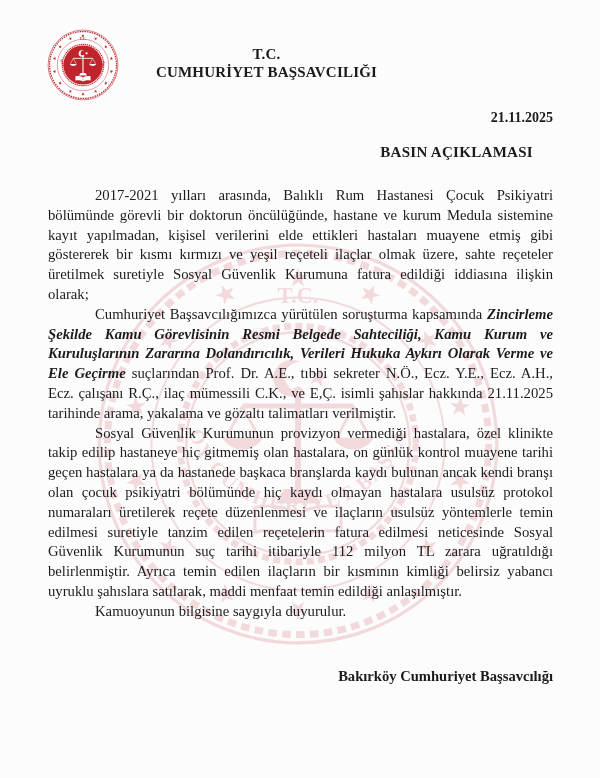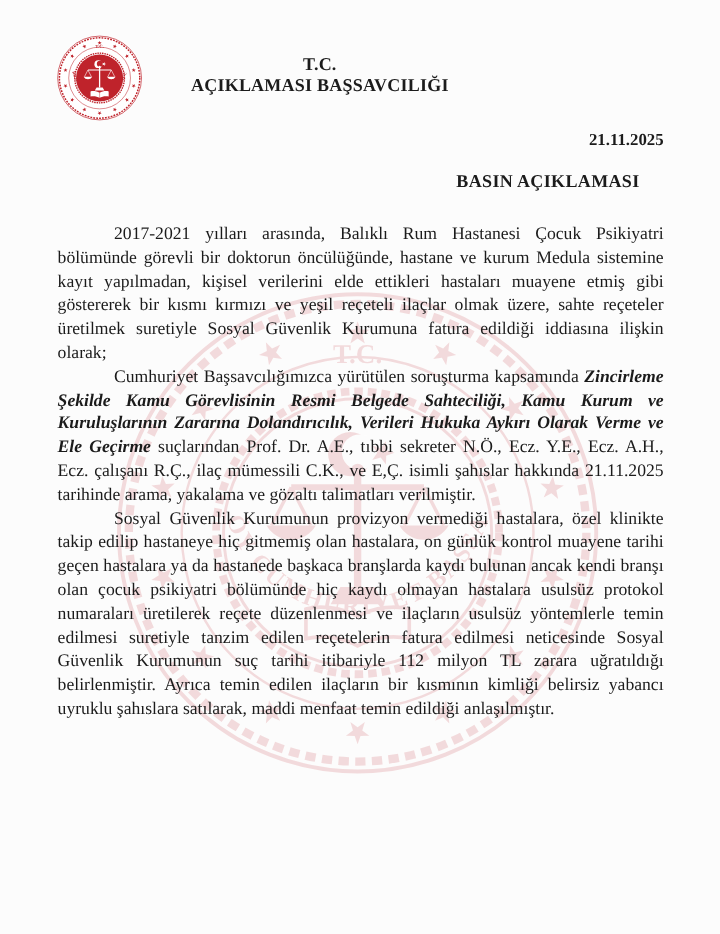--- a/index.html
+++ b/index.html
@@ -165,26 +165,28 @@
       <path d="M93 122 L107 122 L111 129 L89 129 Z" fill="#ffffff" stroke="none"></path>
     </g>
     <g>
       <path d="M100 134 C 93 130, 84 129.5, 79 131 L79 143 C 86 141.5, 94 142.5, 100 146 C 106 142.5, 114 141.5, 121 143 L121 131 C 116 129.5, 107 130, 100 134 Z" fill="#ffffff"></path>
       <line x1="100" y1="134" x2="100" y2="146" stroke="#bf232b" stroke-width="1"></line>
     </g>
   </svg>
 
   <div class="letterhead">
     <div>T.C.</div>
-    <div>AÇIKLAMASI BAŞSAVCILIĞI</div>
+    <div>CUMHURİYET BAŞSAVCILIĞI</div>
   </div>
 
   <div class="doc-date">21.11.2025</div>
 
   <div class="doc-title">BASIN AÇIKLAMASI</div>
 
   <div class="body-text">
     <p>2017-2021 yılları arasında, Balıklı Rum Hastanesi Çocuk Psikiyatri bölümünde görevli bir doktorun öncülüğünde, hastane ve kurum Medula sistemine kayıt yapılmadan, kişisel verilerini elde ettikleri hastaları muayene etmiş gibi göstererek bir kısmı kırmızı ve yeşil reçeteli ilaçlar olmak üzere, sahte reçeteler üretilmek suretiyle Sosyal Güvenlik Kurumuna fatura edildiği iddiasına ilişkin olarak;</p>
     <p><span>Cumhuriyet Başsavcılığımızca yürütülen soruşturma kapsamında </span><span class="emphasis">Zincirleme Şekilde Kamu Görevlisinin Resmi Belgede Sahteciliği, Kamu Kurum ve Kuruluşlarının Zararına Dolandırıcılık, Verileri Hukuka Aykırı Olarak Verme ve Ele Geçirme</span><span> suçlarından Prof. Dr. A.E., tıbbi sekreter N.Ö., Ecz. Y.E., Ecz. A.H., Ecz. çalışanı R.Ç., ilaç mümessili C.K., ve E,Ç. isimli şahıslar hakkında 21.11.2025 tarihinde arama, yakalama ve gözaltı talimatları verilmiştir.</span></p>
     <p>Sosyal Güvenlik Kurumunun provizyon vermediği hastalara, özel klinikte takip edilip hastaneye hiç gitmemiş olan hastalara, on günlük kontrol muayene tarihi geçen hastalara ya da hastanede başkaca branşlarda kaydı bulunan ancak kendi branşı olan çocuk psikiyatri bölümünde hiç kaydı olmayan hastalara usulsüz protokol numaraları üretilerek reçete düzenlenmesi ve ilaçların usulsüz yöntemlerle temin edilmesi suretiyle tanzim edilen reçetelerin fatura edilmesi neticesinde Sosyal Güvenlik Kurumunun suç tarihi itibariyle 112 milyon TL zarara uğratıldığı belirlenmiştir. Ayrıca temin edilen ilaçların bir kısmının kimliği belirsiz yabancı uyruklu şahıslara satılarak, maddi menfaat temin edildiği anlaşılmıştır.</p>
+    <p class="p-closing">Kamuoyunun bilgisine saygıyla duyurulur.</p>
+    <div class="signature">Bakırköy Cumhuriyet Başsavcılığı</div>
   </div>
 
 </div>
 
 </body></html>

